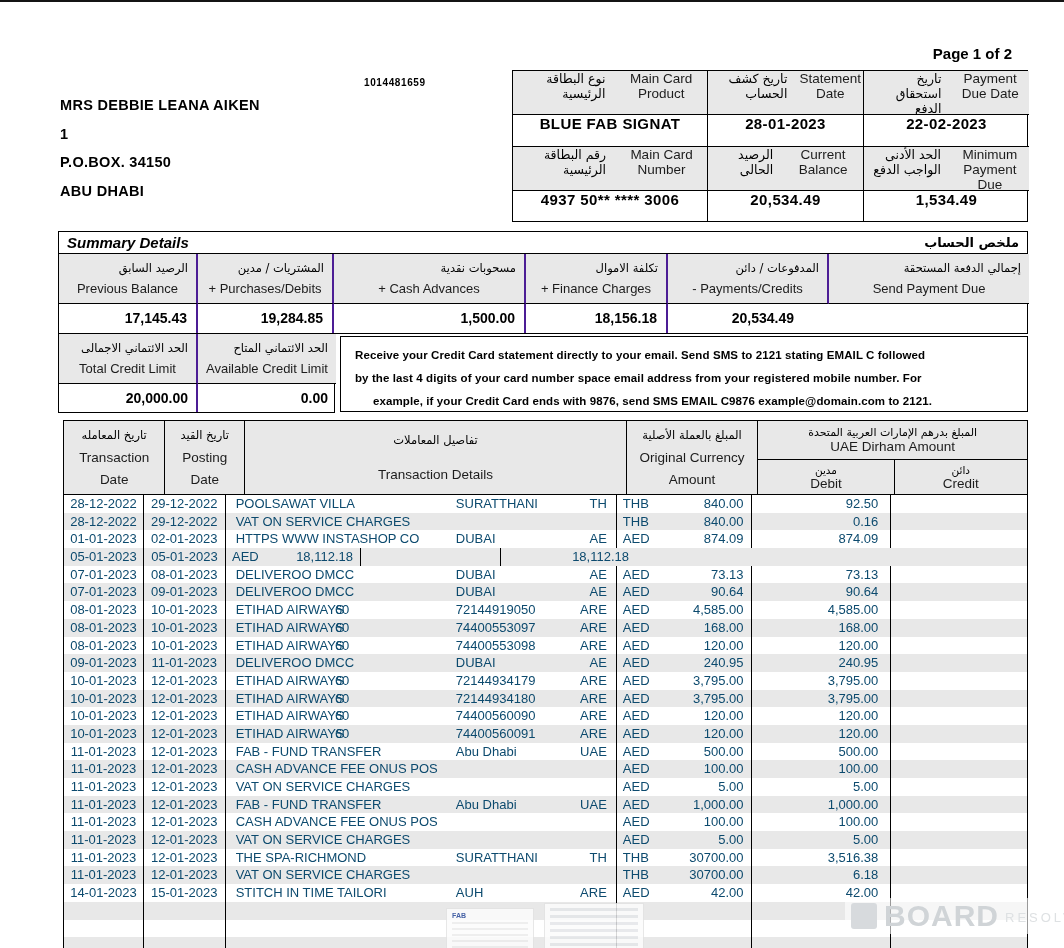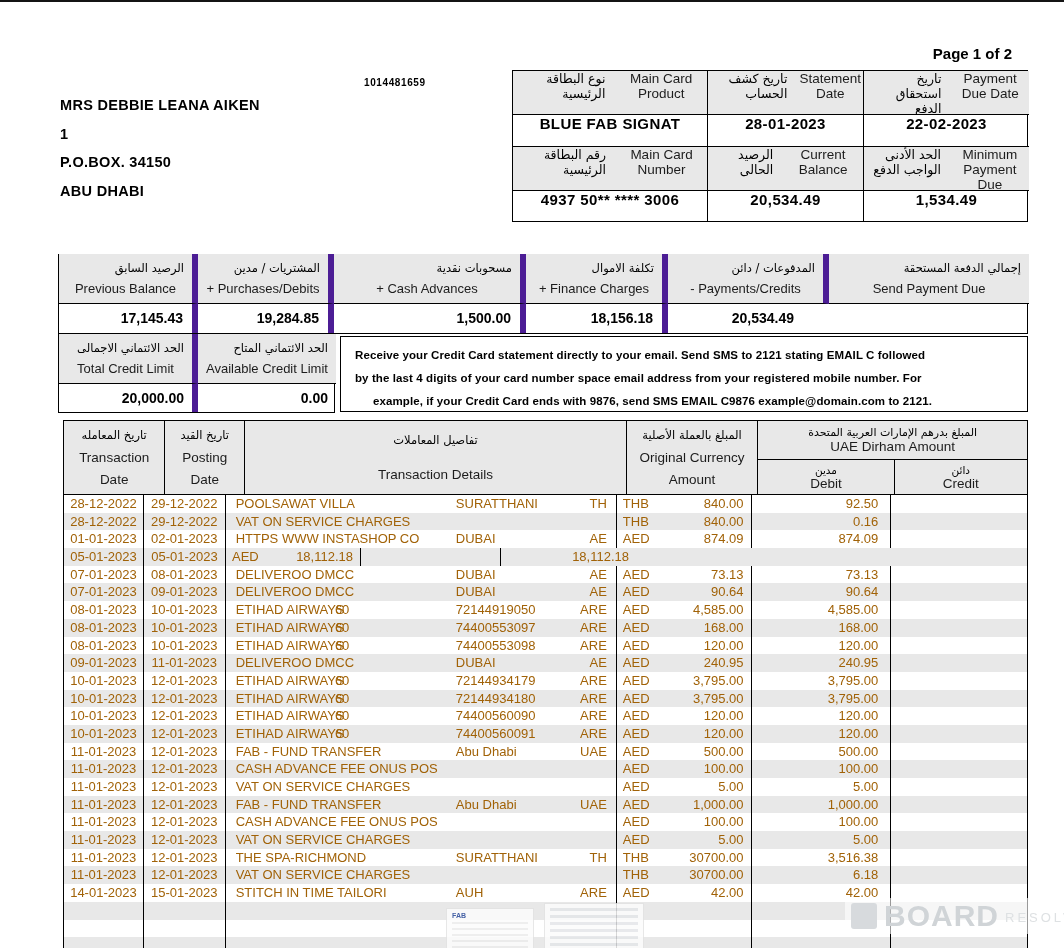--- a/index.html
+++ b/index.html
@@ -31,21 +31,21 @@
   
   .sum-title{position:absolute;left:58px;top:231px;width:970px;height:23px;border:1.5px solid #000;
              box-sizing:border-box;display:flex;justify-content:space-between;align-items:center;padding:0 8px;}
   .sum-title .en{font-weight:bold;font-style:italic;font-size:15px;}
   .sum-title .ar{font-size:13px;font-weight:bold;}
   .sum-grid{position:absolute;left:58px;top:254px;width:970px;
             display:grid;grid-template-columns:139px 136px 192px 142px 161px 200px;
             grid-template-rows:50px 29px;
             border-left:1.5px solid #000;border-right:1.5px solid #000;border-bottom:1px solid #000;
             box-sizing:border-box;}
-  .sm-cell{border-right:6px solid #4c1d95;border-bottom:1px solid #000;box-sizing:border-box;overflow:hidden;}
+  .sm-cell{border-right:2px solid #4c1d95;border-bottom:1px solid #000;box-sizing:border-box;overflow:hidden;}
   .sm-cell.colend{border-right:none;}
   .sm-cell.head{background:#e8e8e8;display:flex;flex-direction:column;justify-content:space-evenly;}
   .sm-cell.head .ar{font-size:11.5px;text-align:right;padding-right:8px;}
   .sm-cell.head .en{font-size:13px;text-align:center;color:#1c1c1c;}
   .sm-cell.val{border-bottom:none;font-weight:bold;font-size:14px;text-align:right;
                padding:6px 9px 0 0;}
   .sm-cell.val.wide{padding-right:35px;}
 
   .credit-grid{position:absolute;left:58px;top:333px;width:277px;
                display:grid;grid-template-columns:139px 138px;grid-template-rows:50px 28px;
@@ -73,21 +73,21 @@
   .th-c5 .dirham-top{height:39px;border-bottom:1px solid #000;box-sizing:border-box;
                      display:flex;flex-direction:column;justify-content:center;}
   .th-c5 .dirham-top .ar{font-size:11px;}
   .th-c5 .dirham-bottom{flex:1;display:flex;}
   .dc-cell{box-sizing:border-box;display:flex;flex-direction:column;justify-content:center;line-height:13px;}
   .dc-cell .ar{font-size:10.5px;}
   .dc-debit{width:140px;border-right:1px solid #000;}
   .dc-credit{width:136px;}
 
   .txn-rows{flex:1;display:flex;flex-direction:column;}
-  .trow{height:17.7px;flex:none;display:flex;font-size:13px;color:#a16207;line-height:17.7px;}
+  .trow{height:17.7px;flex:none;display:flex;font-size:13px;color:#0c4a6e;line-height:17.7px;}
   .trow:nth-child(even){background:#e8e8e8;}
   .tc{border-right:1px solid #000;box-sizing:border-box;height:100%;overflow:hidden;white-space:nowrap;}
   .tc.date{width:80px;text-align:center;}
   .tc.date2{width:82px;text-align:center;}
   .tc.det{width:392px;position:relative;}
   .d-name{position:absolute;left:10px;}
   .d-mid{position:absolute;left:28%;}
   .d-city{position:absolute;left:59%;}
   .d-ctry{position:absolute;right:9px;}
   .tc.cur{width:135px;position:relative;}
@@ -153,20 +153,24 @@
       </div>
       <div class="ct-cell head">
         <div class="ar">الحد الأدنى الواجب الدفع</div>
         <div class="en">Minimum Payment Due</div>
       </div>
       <div class="ct-cell val lastrow">4937 50** **** 3006</div>
       <div class="ct-cell val lastrow">20,534.49</div>
       <div class="ct-cell val lastrow">1,534.49</div>
     </div>
 
+  <div class="sum-title">
+    <span class="en">Summary Details</span>
+    <span class="ar">ملخص الحساب</span>
+  </div>
   <div class="sum-grid" id="summary-grid">
       <div class="sm-cell head">
         <div class="ar">الرصيد السابق</div>
         <div class="en">Previous Balance</div>
       </div>
       <div class="sm-cell head">
         <div class="ar">المشتريات / مدين</div>
         <div class="en">+ Purchases/Debits</div>
       </div>
       <div class="sm-cell head">

